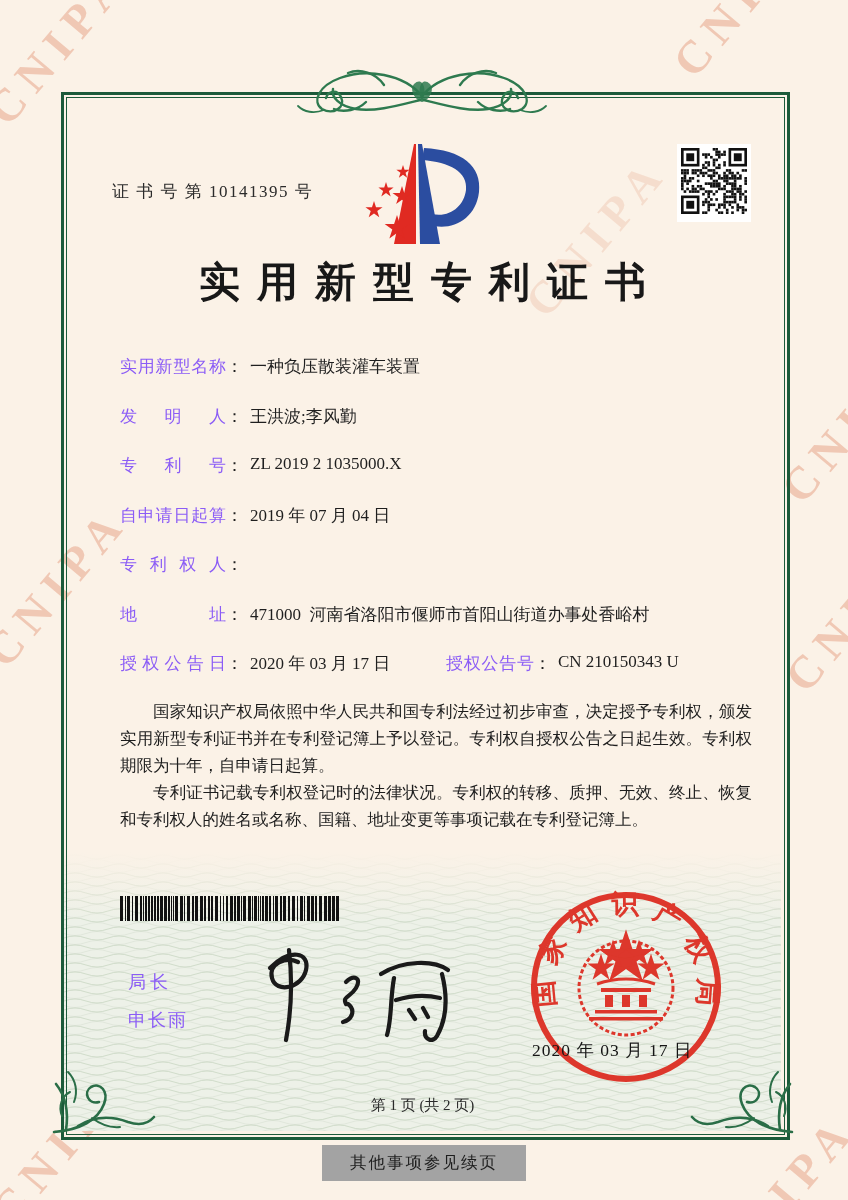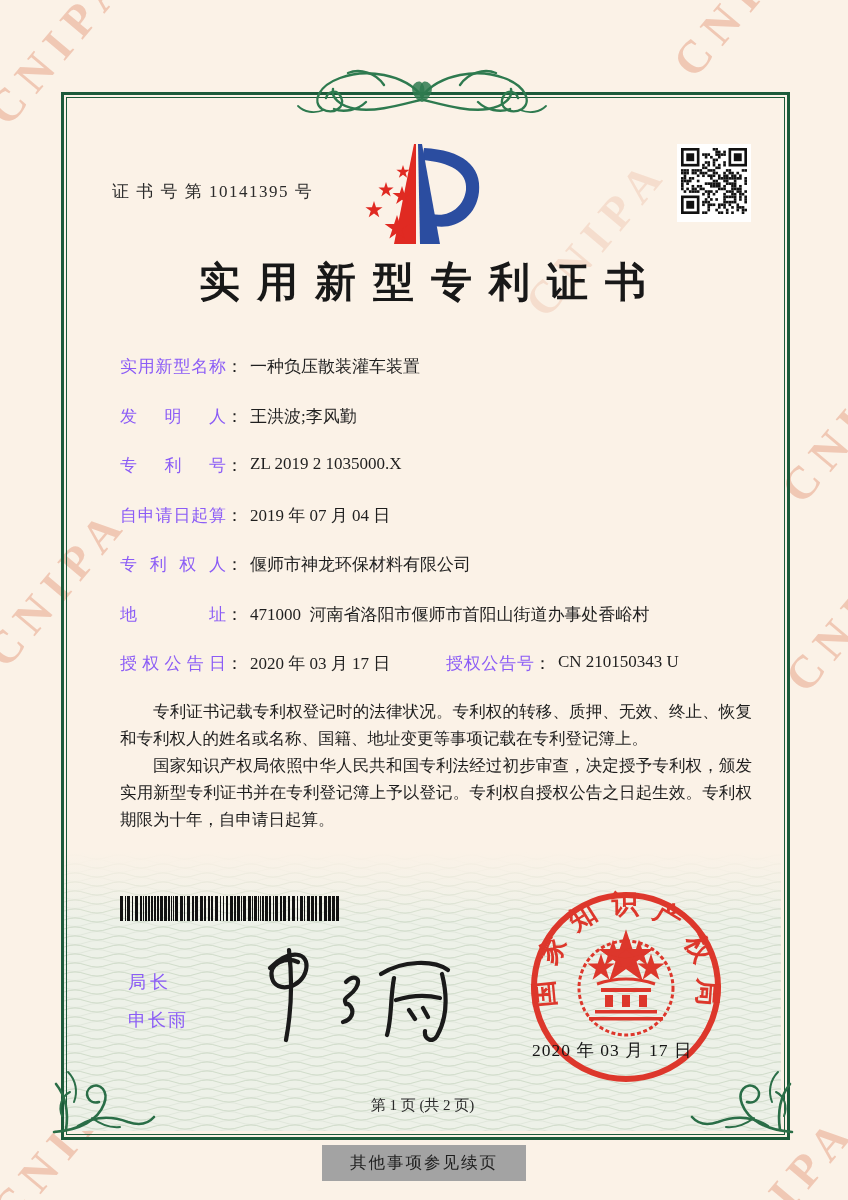--- a/index.html
+++ b/index.html
@@ -454,42 +454,41 @@
       <span class="fvalue">ZL 2019 2 1035000.X</span>
   </div>
   <div class="frow">
     <span class="flabel">自申请日起算</span>
       <span class="fcolon">：</span>
       <span class="fvalue">2019 年 07 月 04 日</span>
   </div>
   <div class="frow">
     <span class="flabel">专利权人</span>
       <span class="fcolon">：</span>
-      <span class="fvalue">偃师市神龙环保材料有限公司</span>
   </div>
   <div class="frow">
     <span class="flabel">地址</span>
       <span class="fcolon">：</span>
       <span class="fvalue">471000&nbsp;&nbsp;河南省洛阳市偃师市首阳山街道办事处香峪村</span>
   </div>
   <div class="frow">
     <span class="flabel">授权公告日</span>
       <span class="fcolon">：</span>
       <span class="fvalue">2020 年 03 月 17 日</span>
     <span class="grant2">
       <span class="flabel">授权公告号</span>
         <span class="fcolon">：</span>
         <span class="fvalue">CN 210150343 U</span>
     </span>
   </div>
 </div>
 
 <div class="paras">
+  <p>国家知识产权局依照中华人民共和国专利法经过初步审查，决定授予专利权，颁发实用新型专利证书并在专利登记簿上予以登记。专利权自授权公告之日起生效。专利权期限为十年，自申请日起算。</p>
   <p>专利证书记载专利权登记时的法律状况。专利权的转移、质押、无效、终止、恢复和专利权人的姓名或名称、国籍、地址变更等事项记载在专利登记簿上。</p>
-  <p>国家知识产权局依照中华人民共和国专利法经过初步审查，决定授予专利权，颁发实用新型专利证书并在专利登记簿上予以登记。专利权自授权公告之日起生效。专利权期限为十年，自申请日起算。</p>
 </div>
 
 <div class="barcode" id="barcode">
     <div class="b" style="width: 3px; margin-right: 2px;"></div>
     <div class="b" style="width: 1px; margin-right: 1px;"></div>
     <div class="b" style="width: 3px; margin-right: 2px;"></div>
     <div class="b" style="width: 1px; margin-right: 2px;"></div>
     <div class="b" style="width: 3px; margin-right: 2px;"></div>
     <div class="b" style="width: 2px; margin-right: 1px;"></div>
     <div class="b" style="width: 1px; margin-right: 1px;"></div>

